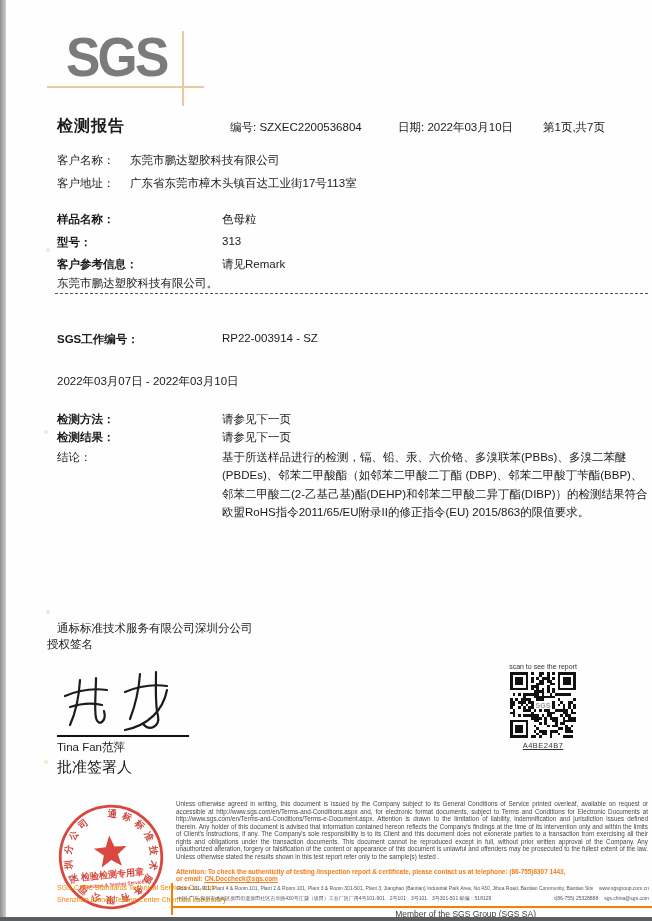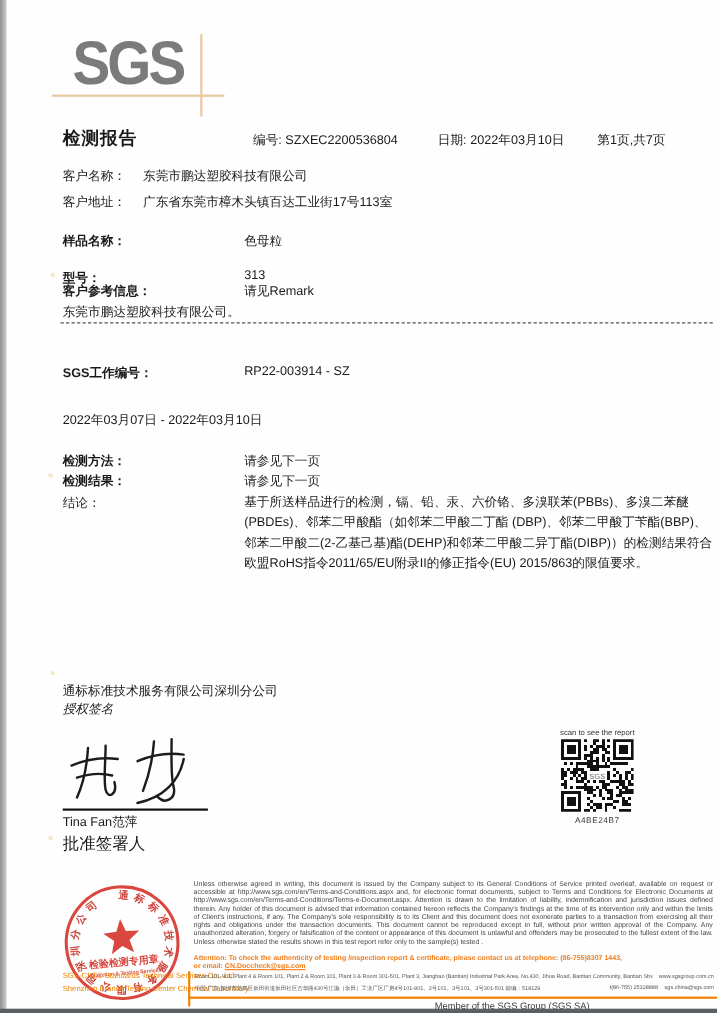--- a/index.html
+++ b/index.html
@@ -20,29 +20,29 @@
   #report-page{left:543px;top:120px;font-size:11.5px;}
   
   .row{position:absolute;left:57px;display:flex;font-size:11.5px;white-space:nowrap;}
   .lbl-c{width:73px;flex:none;}
   .lbl-w{width:165px;flex:none;font-weight:bold;}
   #divider-dashed{left:55px;top:293px;width:593px;border-top:1.5px dashed #555;}
   #conclusion-label{left:57px;top:450px;font-size:11.5px;}
   #conclusion-text{left:222px;top:448px;width:426px;font-size:11.5px;line-height:18.4px;}
   
   #sig-company{left:57px;top:621px;font-size:11.5px;}
-  #sig-auth{left:57px;top:637px;font-size:11.5px;font-style:italic;}
+  #sig-auth{left:47px;top:637px;font-size:11.5px;}
   #signature-svg{left:55px;top:662px;}
   #sig-underline{left:57px;top:735px;width:132px;height:2px;background:#111;}
   #sig-name{left:57px;top:740px;font-size:11.5px;}
   #sig-role{left:57px;top:758px;font-size:15px;}
   
   #qr-caption{left:498px;top:663px;width:90px;text-align:center;font-size:7px;color:#333;}
   #qr-svg{left:510px;top:672px;}
-  #qr-code-text{left:498px;top:741px;width:90px;text-align:center;font-size:7.5px;color:#333;letter-spacing:.5px;}
+  #qr-code-text{left:498px;top:741px;width:90px;text-align:center;font-size:7.5px;color:#333;letter-spacing:.5px;text-decoration:underline;}
   
   #stamp-svg{left:57px;top:803px;transform:rotate(-5deg);opacity:.92;}
   #lab-line1{left:57px;top:884px;font-size:7px;color:#f08300;white-space:nowrap;}
   #lab-line2{left:57px;top:896px;font-size:7px;color:#f08300;white-space:nowrap;}
   #legal-text{left:176px;top:800px;width:472px;font-size:6.3px;line-height:7.5px;color:#474747;text-align:justify;}
   #attention-block{left:176px;top:868px;width:472px;font-size:6.4px;line-height:7.4px;color:#ef7d1a;font-weight:bold;}
   #attention-block .email{text-decoration:underline;}
   #addr-divider-v{left:171px;top:883px;width:2px;height:32px;background:#f08300;}
   #footer-hline{left:171px;top:906px;width:481px;height:2px;background:#f08300;}
   .addr-line{position:absolute;left:177px;width:472px;font-size:5px;color:#555;white-space:nowrap;overflow:hidden;display:flex;gap:6px;}
@@ -74,21 +74,21 @@
   </div>
   <div class="row" style="top:176px">
     <span class="lbl-c">客户地址：</span>
     <span>广东省东莞市樟木头镇百达工业街17号113室</span>
   </div>
 
   <div class="row" style="top:212px">
     <span class="lbl-w">样品名称：</span>
     <span>色母粒</span>
   </div>
-  <div class="row" style="top:245px">
+  <div class="row" style="top:235px">
     <span class="lbl-w">型号：</span>
     <span>313</span>
   </div>
   <div class="row" style="top:257px">
     <span class="lbl-w">客户参考信息：</span>
     <span>请见Remark</span>
   </div>
   <div class="row" style="top:276px">
     <span>东莞市鹏达塑胶科技有限公司。</span>
   </div>

